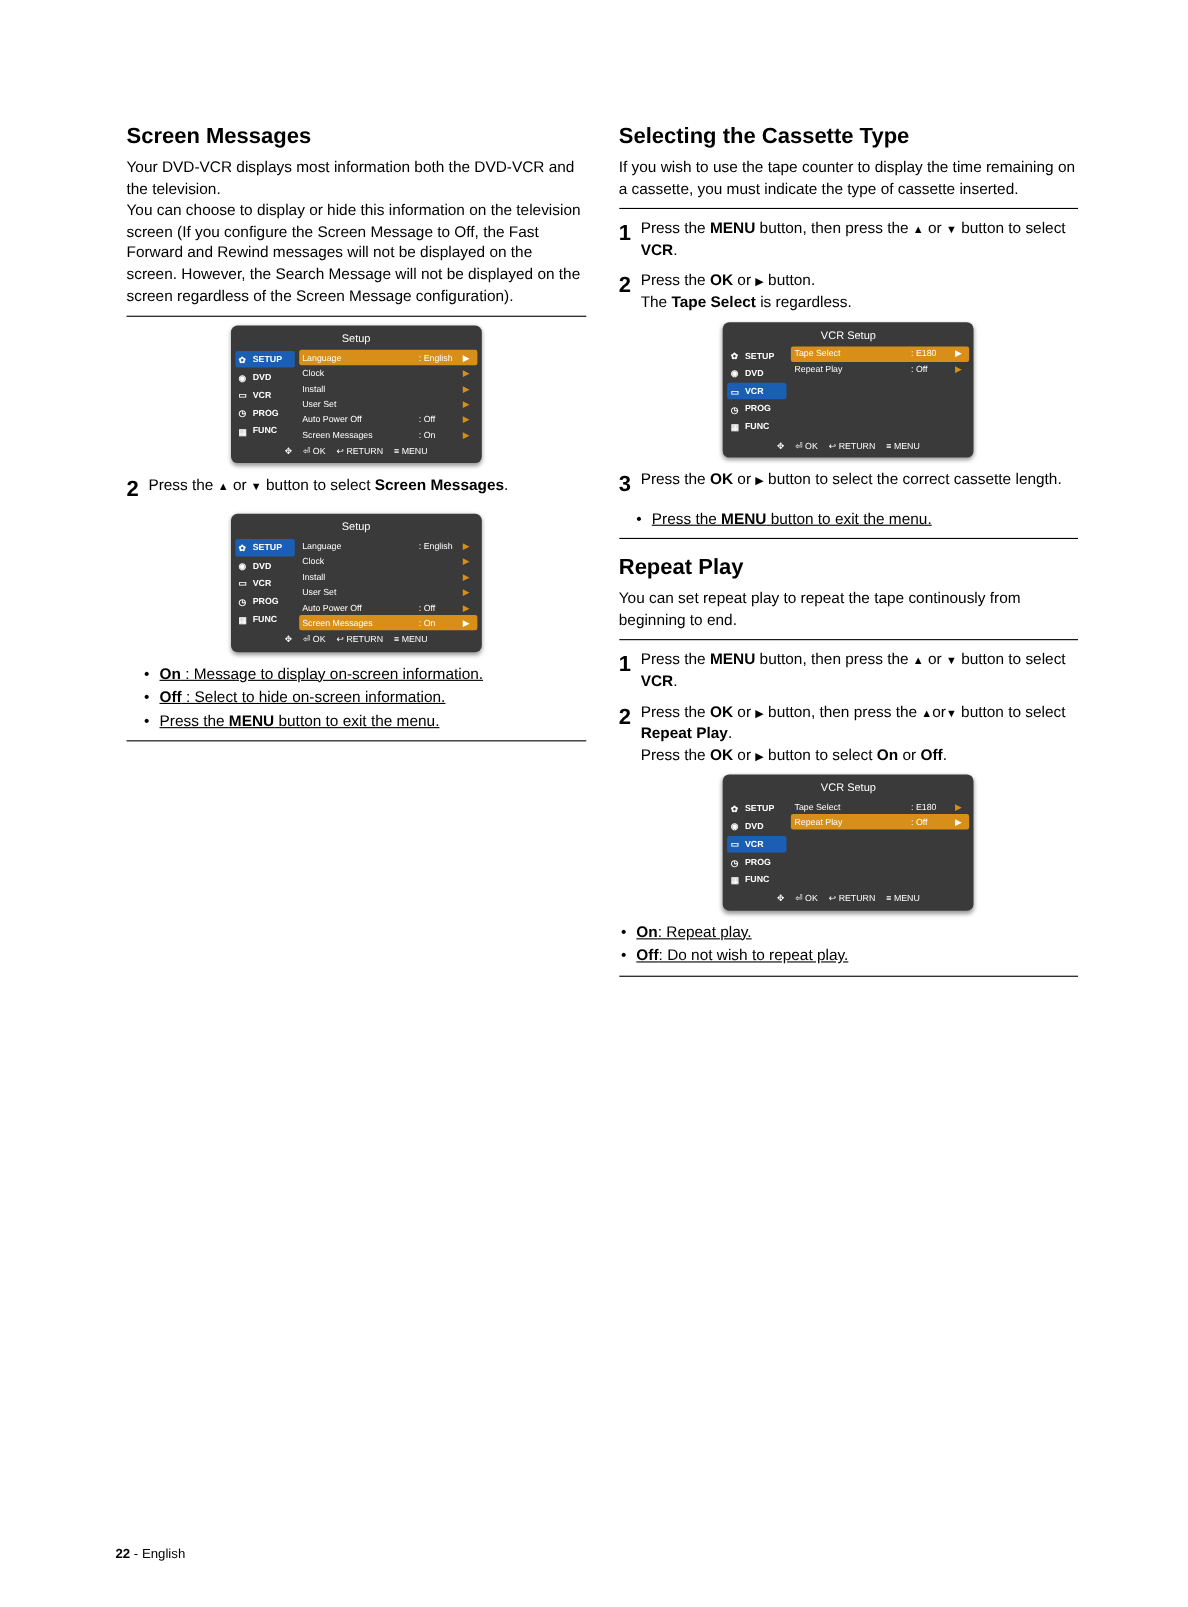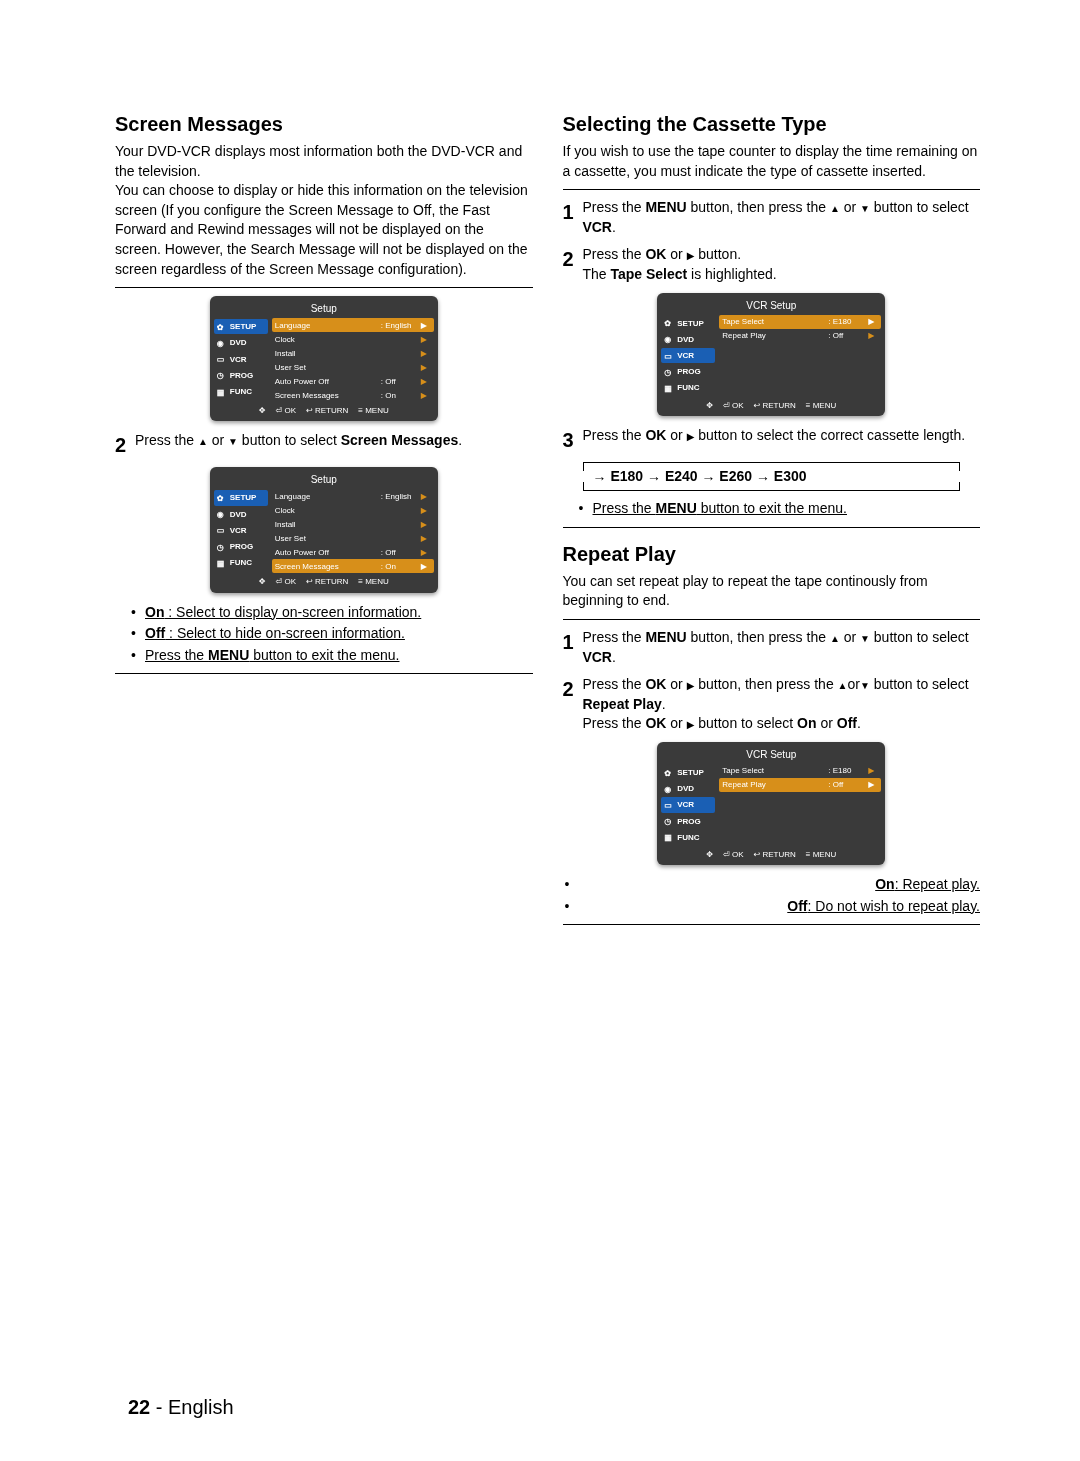--- a/index.html
+++ b/index.html
@@ -166,22 +166,22 @@
   }
   ul.bullets li::before {
     content: "\2022";
     position: absolute;
     left: -14px;
   }
 
   .footer {
     position: absolute;
     bottom: 40px;
-    left: 128px;
-    font-size: 20px;
+    left: 105px;
+    font-size: 12px;
   }
   .footer .pg { font-weight: bold; }
 </style>
 </head>
 <body>
 
 <div class="page">
   <div class="columns">
 
     <div class="col">
@@ -324,21 +324,21 @@
         </div>
         <div class="osd-footer">
           <span>✥</span>
           <span><span>⏎</span> <span>OK</span></span>
           <span><span>↩</span> <span>RETURN</span></span>
           <span><span>≡</span> <span>MENU</span></span>
         </div>
       </div>
 
       <ul class="bullets">
-        <li><span class="bold">On</span><span> : Select to display on-screen information.</span></li>
+        <li><span class="bold">On</span><span> : Message to display on-screen information.</span></li>
         <li><span class="bold">Off</span><span> : Select to hide on-screen information.</span></li>
         <li><span>Press the </span><span class="bold">MENU</span><span> button to exit the menu.</span></li>
       </ul>
       <hr class="thin">
     </div>
 
     <div class="col">
       <h2>Selecting the Cassette Type</h2>
       <p class="intro">If you wish to use the tape counter to display the time remaining on a cassette, you must indicate the type of cassette inserted.</p>
       <hr class="thin">
@@ -347,21 +347,21 @@
         <span class="num">1</span>
         <span class="text">
           <span>Press the </span><span class="bold">MENU</span><span> button, then press the </span><span class="arrow-u"></span><span> or </span><span class="arrow-d"></span><span> button to select </span><span class="bold">VCR</span><span>.</span>
         </span>
       </div>
 
       <div class="step">
         <span class="num">2</span>
         <span class="text">
           <span>Press the </span><span class="bold">OK</span><span> or </span><span class="arrow-r"></span><span> button.</span><br>
-          <span>The </span><span class="bold">Tape Select</span><span> is highlighted.</span>
+          <span>The </span><span class="bold">Tape Select</span><span> is regardless.</span>
         </span>
       </div>
 
       <div class="osd">
         <div class="osd-header">VCR Setup</div>
         <div class="osd-body">
           <div class="osd-left">
             <div class="osd-tab">
                 <span class="ticon">✿</span>
                 <span>SETUP</span>
@@ -405,27 +405,20 @@
           <span><span>↩</span> <span>RETURN</span></span>
           <span><span>≡</span> <span>MENU</span></span>
         </div>
       </div>
 
       <div class="step">
         <span class="num">3</span>
         <span class="text">
           <span>Press the </span><span class="bold">OK</span><span> or </span><span class="arrow-r"></span><span> button to select the correct cassette length.</span>
         </span>
-      </div>
-      <div class="seq-box">
-        <span class="bl"></span><span class="br"></span>
-        <span class="arrow-txt"></span> <span>E180</span>
-        <span class="arrow-txt"></span> <span>E240</span>
-        <span class="arrow-txt"></span> <span>E260</span>
-        <span class="arrow-txt"></span> <span>E300</span>
       </div>
       <ul class="bullets">
         <li><span>Press the </span><span class="bold">MENU</span><span> button to exit the menu.</span></li>
       </ul>
       <hr class="thin">
 
       <h2 style="margin-top:12px;">Repeat Play</h2>
       <p class="intro">You can set repeat play to repeat the tape continously from beginning to end.</p>
       <hr class="thin">
 
@@ -486,21 +479,21 @@
           </div>
         </div>
         <div class="osd-footer">
           <span>✥</span>
           <span><span>⏎</span> <span>OK</span></span>
           <span><span>↩</span> <span>RETURN</span></span>
           <span><span>≡</span> <span>MENU</span></span>
         </div>
       </div>
 
-      <ul class="bullets" style="padding-left:16px;text-align:right;">
+      <ul class="bullets" style="padding-left:16px;">
         <li><span class="bold">On</span><span>: Repeat play.</span></li>
         <li><span class="bold">Off</span><span>: Do not wish to repeat play.</span></li>
       </ul>
       <hr class="thin">
     </div>
   </div>
 
   <div class="footer">
     <span class="pg">22</span><span> - </span><span>English</span>
   </div>

